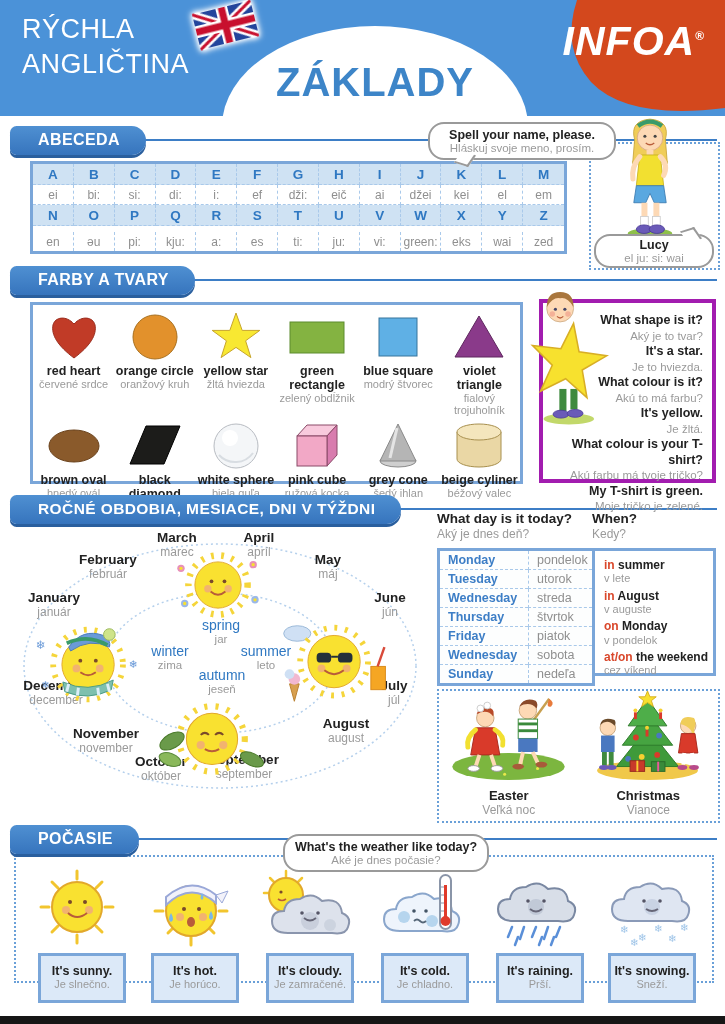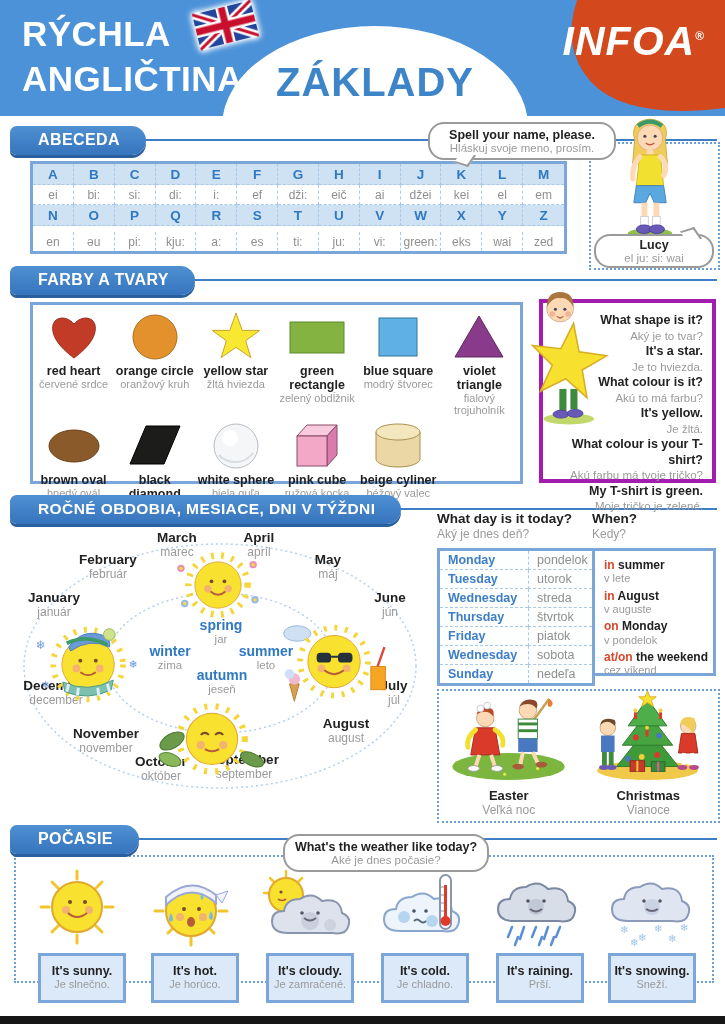--- a/index.html
+++ b/index.html
@@ -2,21 +2,21 @@
 <html><head>
 <meta charset="utf-8">
 <style>
   html,body{margin:0;padding:0;background:#888;}
   #page{position:relative;width:725px;height:1024px;background:#fff;overflow:hidden;
         font-family:"Liberation Sans",sans-serif;margin:0 auto;}
   .abs{position:absolute;}
 
   
   .header{position:absolute;top:0;left:0;width:725px;height:116px;background:#4b92d8;}
-  .hdr-title{position:absolute;left:22px;top:12px;color:#fff;font-weight:bold;font-size:35px;line-height:1.28;letter-spacing:.5px;}
+  .hdr-title{position:absolute;left:22px;top:12px;color:#fff;font-weight:normal;font-size:27px;line-height:1.28;letter-spacing:.5px;}
   .flag{position:absolute;left:196px;top:6px;transform:rotate(-14deg);filter:drop-shadow(0 0 3px #fff) drop-shadow(0 0 2px #fff);}
   .dome{position:absolute;left:222px;top:26px;width:306px;height:110px;background:#fff;border-radius:160px 160px 0 0/105px 105px 0 0;}
   .dome-text{margin-top:34px;text-align:center;color:#3d85c8;font-weight:bold;font-size:40px;letter-spacing:1px;}
   .logo-blob{position:absolute;right:0;top:0;width:190px;height:125px;}
   .logo-text{position:absolute;right:20px;top:18px;color:#fff;font-weight:bold;font-style:italic;font-size:41px;letter-spacing:1px;}
   .logo-reg{font-size:12px;vertical-align:super;font-style:normal;}
 
   
   .pill{position:absolute;left:10px;background:linear-gradient(180deg,#4f90d2,#3674bd);
         color:#fff;font-weight:bold;font-size:16px;padding:5px 26px 6px 28px;
@@ -55,21 +55,21 @@
             text-align:right;padding:10px 9px 0 0;box-sizing:border-box;}
   .qa-en{font-weight:bold;color:#222;font-size:12.5px;line-height:1.25;}
   .qa-sk{color:#9a9a9a;font-size:11.5px;line-height:1.25;margin-bottom:1px;}
 
   
   .seasons{position:absolute;left:8px;top:518px;width:428px;height:300px;z-index:1;}
   .month{position:absolute;text-align:center;line-height:1.15;}
   .month .en{font-weight:bold;color:#222;font-size:13.5px;display:block;}
   .month .sk{color:#9a9a9a;font-size:12px;display:block;}
   .season{position:absolute;text-align:center;transform:translateX(-50%);line-height:1.1;}
-  .season .en{color:#2f78c2;font-weight:bold;font-size:14px;display:block;}
+  .season .en{color:#2f78c2;font-weight:normal;font-size:14px;display:block;}
   .season .sk{color:#9a9a9a;font-size:11.5px;display:block;}
 
   .col-head{position:absolute;line-height:1.2;}
   .col-head .en{font-weight:bold;color:#222;font-size:13.5px;display:block;text-align:right;}
   .col-head .sk{color:#9a9a9a;font-size:12px;display:block;}
 
   .days-table{position:absolute;left:437px;top:548px;width:152px;border:3px solid #7aa6d9;background:#fdfefe;z-index:1;}
   .days-grid{display:grid;grid-template-columns:88px 1fr;}
   .days-grid div{padding:2px 0 2px 8px;border-bottom:1px dashed #a9c9ea;font-size:12.5px;}
   .days-grid div:nth-child(odd){color:#3d7ec6;font-weight:bold;}
@@ -288,20 +288,29 @@
       <div class="shape-sk">biela guľa</div>
     </div>
     <div class="shape-cell">
       <svg width="56" height="52" viewBox="0 0 56 52">
           <polygon points="8,16 18,5 48,5 38,16" fill="#f8cadd" stroke="#8a4a68"></polygon>
           <polygon points="38,16 48,5 48,35 38,46" fill="#d87cae" stroke="#8a4a68"></polygon>
           <rect x="8" y="16" width="30" height="30" fill="#f2a8c6" stroke="#8a4a68"></rect>
         </svg>
       <div class="shape-en">pink cube</div>
       <div class="shape-sk">ružová kocka</div>
+    </div>
+    <div class="shape-cell">
+      <svg width="56" height="52" viewBox="0 0 56 52">
+          <ellipse cx="28" cy="41" rx="18" ry="6" fill="#cfcfcf" stroke="#8a8a8a"></ellipse>
+          <polygon points="28,4 46,41 10,41" fill="#b5b5b5" stroke="#8a8a8a"></polygon>
+          <path d="M27,8 L20,38" stroke="#e4e4e4" stroke-width="3" fill="none"></path>
+        </svg>
+      <div class="shape-en">grey cone</div>
+      <div class="shape-sk">šedý ihlan</div>
     </div>
     <div class="shape-cell">
       <svg width="56" height="52" viewBox="0 0 56 52">
           <path d="M6,12 v27 a22,8 0 0 0 44,0 v-27" fill="#ead7a5" stroke="#a8904f"></path>
           <ellipse cx="28" cy="12" rx="22" ry="8" fill="#f4e6bd" stroke="#a8904f"></ellipse>
         </svg>
       <div class="shape-en">beige cyliner</div>
       <div class="shape-sk">béžový valec</div>
     </div>
   </div>

